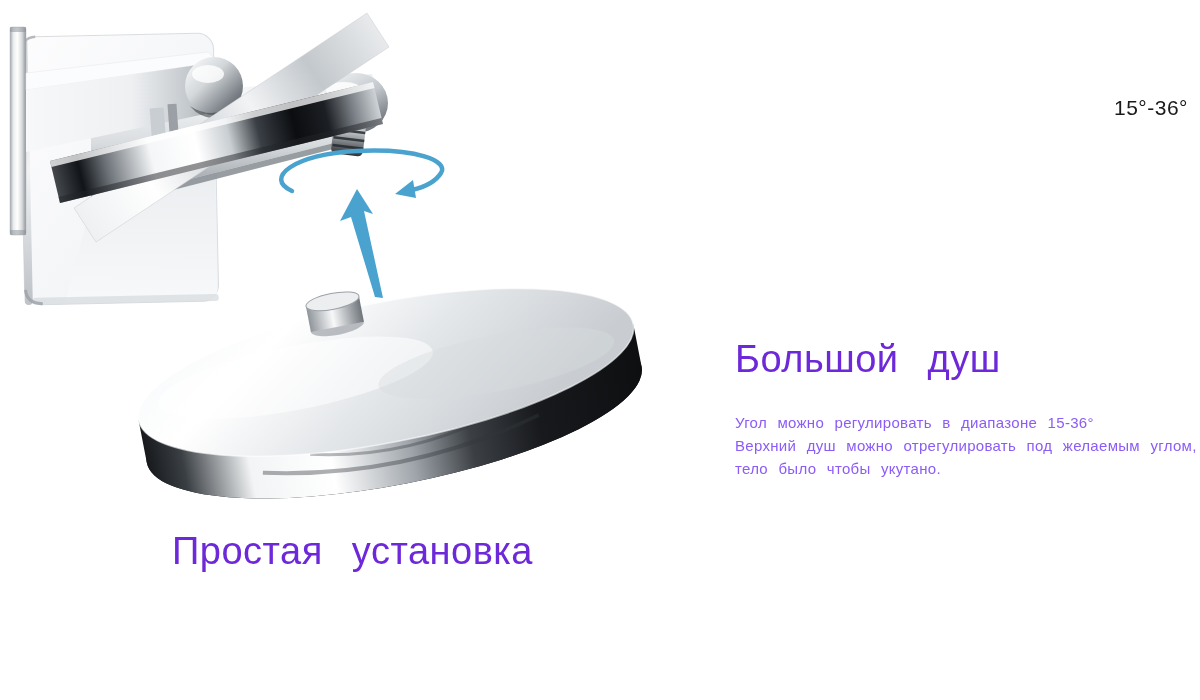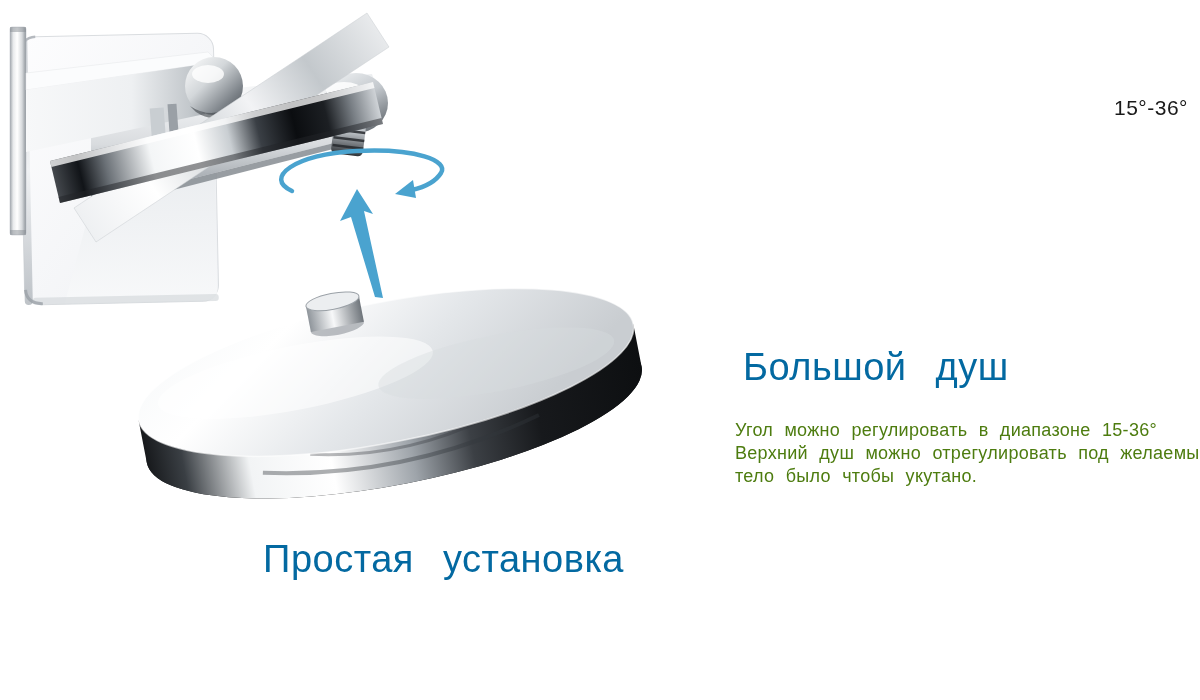--- a/index.html
+++ b/index.html
@@ -9,27 +9,27 @@
   }
   .illus{position:absolute;}
   .illus-left{left:0;top:15;}
   .illus-right{left:690;top:30;}
   .angle-label{
     position:absolute;left:1114px;top:96px;
     font-size:21px;color:#1a1a1a;letter-spacing:0.5px;white-space:nowrap;
   }
   .section{position:absolute;}
   .sec-right{left:735px;top:338px;width:440px;}
-  .sec-left{left:172px;top:530px;width:460px;text-align:right;}
+  .sec-left{left:172px;top:530px;width:460px;}
   .sec-heading{
-    margin:8px;font-size:38px;font-weight:400;color:#0369a1;
+    margin:0;font-size:38px;font-weight:400;color:#6d28d9;
     letter-spacing:0.5px;word-spacing:18px;white-space:nowrap;
   }
   .sec-body{
-    margin:0;font-size:18px;color:#4d7c0f;line-height:23px;
+    margin:0;font-size:15px;color:#8b5cf6;line-height:23px;
     letter-spacing:0.3px;word-spacing:6px;
   }
   .sec-right .sec-body{margin-top:30px;}
   .sec-left .sec-body{margin-top:32px;}
   .body-line{display:block;white-space:nowrap;}
 </style>
 </head>
 <body>
 
 <div class="canvas">

